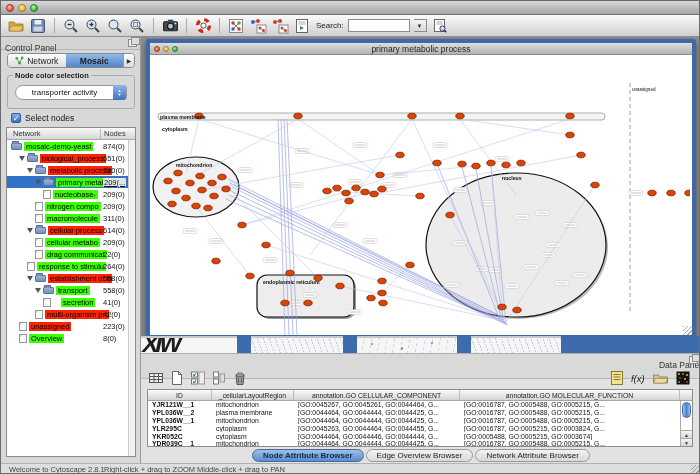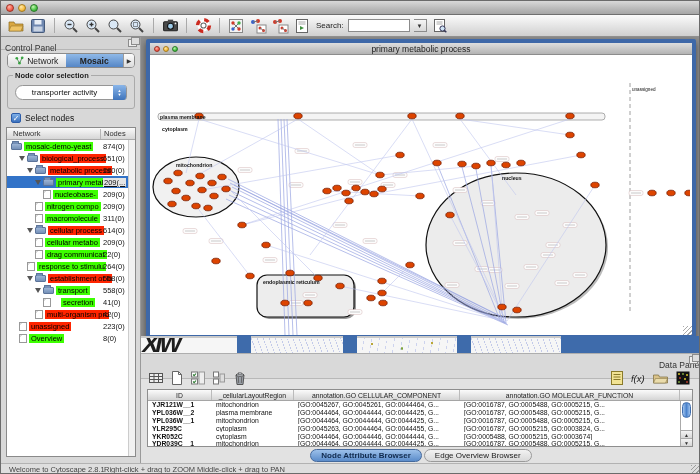--- a/index.html
+++ b/index.html
@@ -733,20 +733,21 @@
         </div>
       <div id="dtable-scroll">
         <div id="dscroll-thumb"></div>
         <div class="dscroll-btn" style="bottom:8px">▲</div>
         <div class="dscroll-btn" style="bottom:0">▼</div>
       </div>
     </div>
     <div id="dtabs">
       <span class="dtab selected">Node Attribute Browser</span>
       <span class="dtab">Edge Overview Browser</span>
+      <span class="dtab">Network Attribute Browser</span>
     </div>
   </div>
 
   <div id="statusbar">
     <span class="status-text" style="left:8px">Welcome to Cytoscape 2.8.1</span>
     <span class="status-text" style="left:103px">Right-click + drag to ZOOM</span>
     <span class="status-text" style="left:196px">Middle-click + drag to PAN</span>
     <span id="status-grip"></span>
   </div>
 

